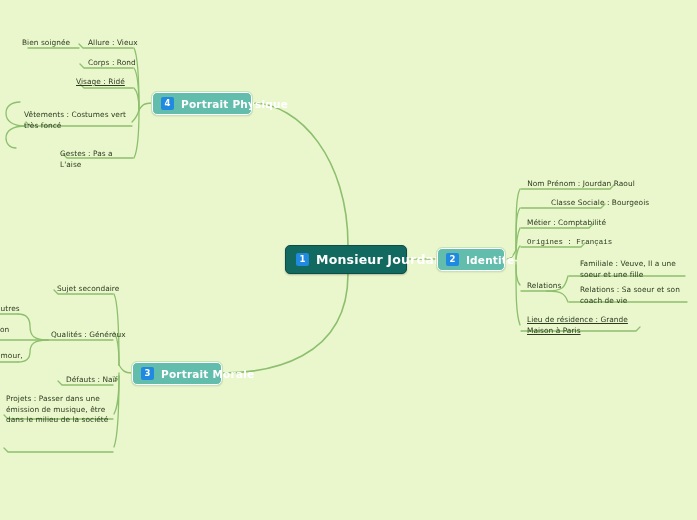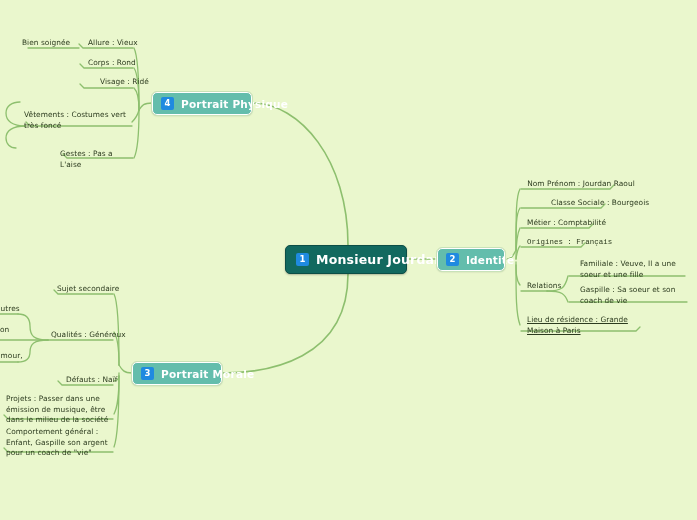--- a/index.html
+++ b/index.html
@@ -155,32 +155,31 @@
     <span class="badge">4</span>
     <span class="branch-label">Portrait Physique</span>
   </div>
 
   <div class="leaf" style="left:526px;top:179px;width:110px;text-align:center;">Nom Prénom : Jourdan Raoul</div>
   <div class="leaf" style="left:527px;top:198px;width:110px;margin-left:24px;">Classe Sociale : Bourgeois</div>
   <div class="leaf" style="left:527px;top:218px;width:110px;">Métier : Comptabilité</div>
   <div class="leaf" style="left:527px;top:237px;width:110px;font-family:Liberation Mono, monospace;">Origines : Français</div>
   <div class="leaf" style="left:527px;top:281px;width:60px;">Relations</div>
   <div class="leaf" style="left:580px;top:259px;width:105px;">Familiale : Veuve, Il a une soeur et une fille</div>
-  <div class="leaf" style="left:580px;top:285px;width:105px;">Gaspille : Sa soeur et son coach de vie</div>
+  <div class="leaf" style="left:580px;top:285px;width:105px;">Relations : Sa soeur et son coach de vie</div>
   <div class="leaf" style="left:527px;top:315px;width:108px;text-decoration:underline;">Lieu de résidence : Grande Maison à Paris</div>
 
   <div class="leaf" style="left:88px;top:38px;width:70px;">Allure : Vieux</div>
   <div class="leaf" style="left:22px;top:38px;width:62px;">Bien soignée</div>
   <div class="leaf" style="left:88px;top:58px;width:70px;">Corps : Rond</div>
-  <div class="leaf" style="left:100px;top:77px;width:70px;">Visage : Ridé</div>
+  <div class="leaf" style="left:76px;top:77px;width:70px;text-decoration:underline;">Visage : Ridé</div>
   <div class="leaf" style="left:24px;top:110px;width:112px;">Vêtements : Costumes vert très foncé</div>
   <div class="leaf" style="left:60px;top:149px;width:72px;">Gestes : Pas a L'aise</div>
 
   <div class="leaf" style="left:57px;top:284px;width:80px;">Sujet secondaire</div>
   <div class="leaf" style="left:51px;top:330px;width:80px;">Qualités : Généreux</div>
   <div class="leaf" style="left:-4px;top:304px;width:45px;">autres</div>
   <div class="leaf" style="left:-4px;top:325px;width:45px;">son</div>
   <div class="leaf" style="left:-4px;top:351px;width:45px;">amour,</div>
   <div class="leaf" style="left:66px;top:375px;width:72px;">Défauts : Naïf</div>
   <div class="leaf" style="left:6px;top:394px;width:104px;">Projets : Passer dans une émission de musique, être dans le milieu de la société</div>
-  <div class="leaf" style="left:6px;top:427px;width:104px;">Comportement général : Enfant, Gaspille son argent pour un coach de "vie"</div>
 
 </div>
 
 </body></html>

